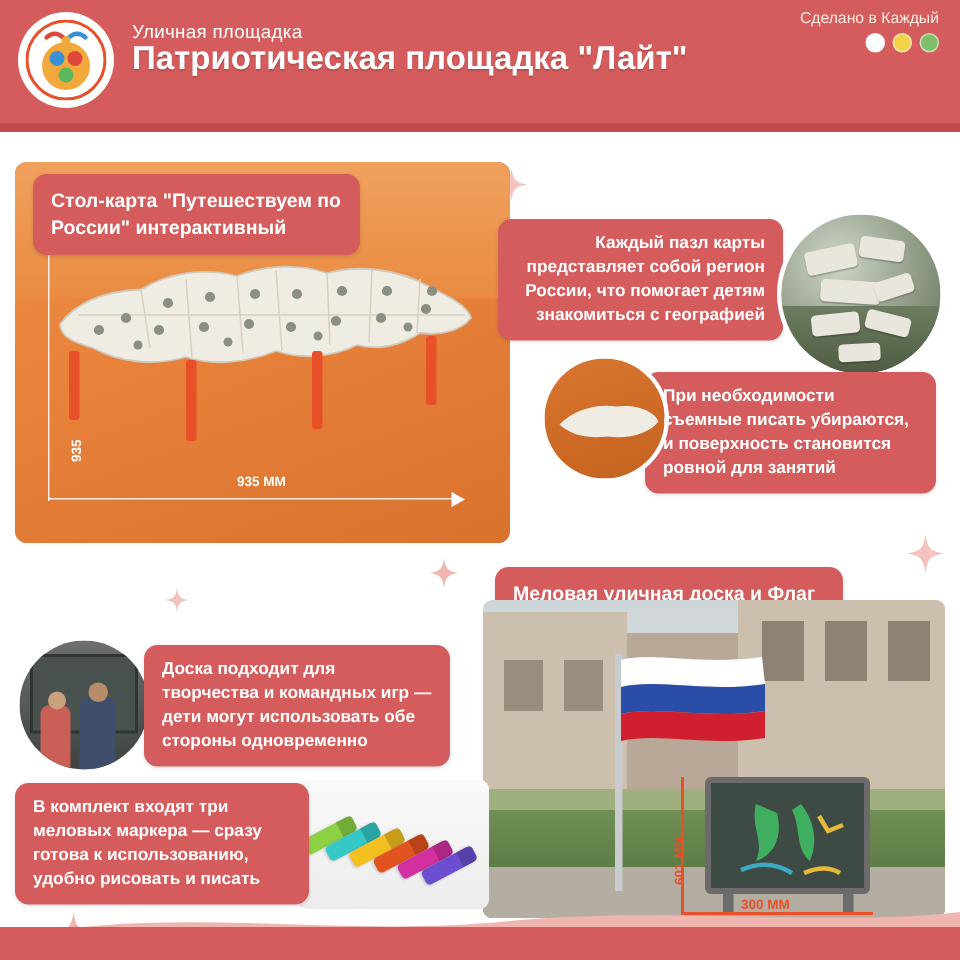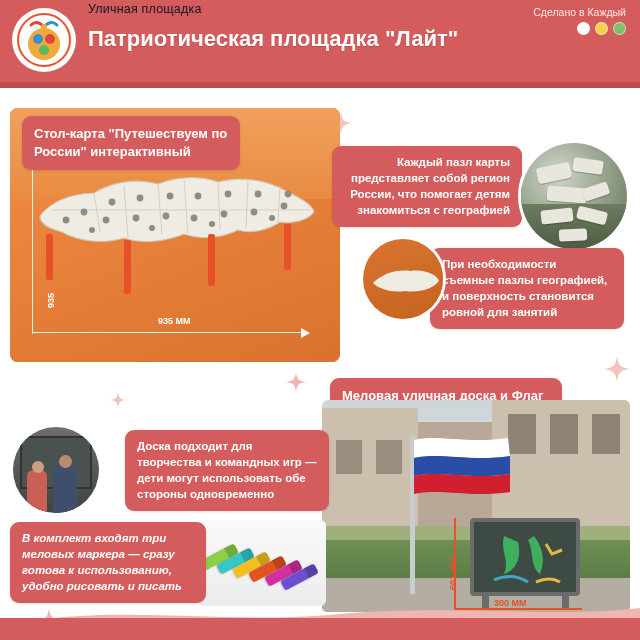--- a/index.html
+++ b/index.html
@@ -23,22 +23,22 @@
     content:""; position:absolute; left:0; bottom:0; width:100%; height:6px;
     background:#c14a4a;
   }
   .logo {
     position:absolute; left:12px; top:8px; width:64px; height:64px;
     border-radius:50%; background:#fff;
     display:flex; align-items:center; justify-content:center;
   }
   .logo svg { display:block; }
   .kicker {
-    position:absolute; left:88px; top:2px;
-    font-size:12.5px; color:#0f172a; letter-spacing:.2px;
+    position:absolute; left:88px; top:14px;
+    font-size:12.5px; color:#ffffff; letter-spacing:.2px;
   }
   .main-title {
     position:absolute; left:88px; top:26px;
     font-size:22px; font-weight:bold; color:#fff; line-height:1.18;
     text-shadow:0 1px 1px rgba(0,0,0,.15);
     max-width:430px;
   }
   .made-in {
     position:absolute; right:14px; top:6px; text-align:right;
   }
@@ -277,21 +277,21 @@
     <div class="grass"></div>
     <div class="piece" style="left:16px; top:22px; width:34px; height:16px;"></div>
     <div class="piece" style="left:52px; top:16px; width:30px; height:14px; transform:rotate(8deg);"></div>
     <div class="piece" style="left:26px; top:44px; width:40px; height:15px; transform:rotate(4deg);"></div>
     <div class="piece" style="left:62px; top:42px; width:26px; height:13px; transform:rotate(-18deg);"></div>
     <div class="piece" style="left:20px; top:66px; width:32px; height:14px; transform:rotate(-6deg);"></div>
     <div class="piece" style="left:56px; top:66px; width:30px; height:13px; transform:rotate(14deg);"></div>
     <div class="piece" style="left:38px; top:86px; width:28px; height:12px; transform:rotate(-3deg);"></div>
   </div>
 
-  <div class="bubble" style="left:430px; top:248px; width:194px;">При необходимости съемные пазлы географией, и поверхность становится ровной для занятий</div>
+  <div class="bubble" style="left:430px; top:248px; width:194px;">При необходимости съемные писать убираются, и поверхность становится ровной для занятий</div>
 
   <div class="circle-photo" style="left:360px; top:236px; width:86px; height:86px;">
     <div style="width:100%;height:100%;background:linear-gradient(160deg,#d9752f,#c4631f);"></div>
     <svg style="position:absolute; left:8px; top:24px;" width="70" height="38" viewBox="0 0 70 38">
       <path d="M2 20 C12 10 26 6 40 8 C54 6 66 12 68 18 C62 26 48 30 34 28 C20 30 8 26 2 20 Z" fill="#efece3"></path>
     </svg>
   </div>
 
   <div class="bubble title-bubble" style="left:330px; top:378px; width:232px;">Меловая уличная доска и Флаг России стационарный</div>
 
@@ -336,21 +336,21 @@
 
   <div class="circle-photo" id="kids-photo">
     <div class="bg"></div>
     <div class="board"></div>
     <div class="kid" style="left:16%; bottom:0; width:24%; height:50%; background:#c95f55;"></div>
     <div class="kid" style="left:46%; bottom:0; width:28%; height:56%; background:#3f4f6b;"></div>
     <div style="position:absolute; left:22%; bottom:46%; width:14%; height:14%; border-radius:50%; background:#caa07e;"></div>
     <div style="position:absolute; left:54%; bottom:52%; width:15%; height:15%; border-radius:50%; background:#b88c6b;"></div>
   </div>
 
-  <div class="bubble" style="left:96px; top:430px; width:204px;margin-left:29px;">Доска подходит для творчества и командных игр — дети могут использовать обе стороны одновременно</div>
+  <div class="bubble" style="left:96px; top:430px; width:204px;">Доска подходит для творчества и командных игр — дети могут использовать обе стороны одновременно</div>
 
   <div class="photo" id="markers-photo">
     <div class="bg"></div>
     <div class="marker" style="left:16px; top:18px; background:#8cd143;">
         <span class="cap"></span>
       </div>
     <div class="marker" style="left:32px; top:22px; background:#36c7c7;">
         <span class="cap"></span>
       </div>
     <div class="marker" style="left:48px; top:26px; background:#f4c020;">
@@ -360,20 +360,20 @@
         <span class="cap"></span>
       </div>
     <div class="marker" style="left:80px; top:34px; background:#d22fa0;">
         <span class="cap"></span>
       </div>
     <div class="marker" style="left:96px; top:38px; background:#6b4fd0;">
         <span class="cap"></span>
       </div>
   </div>
 
-  <div class="bubble" style="left:10px; top:522px; width:196px;font-style:italic;">В комплект входят три меловых маркера — сразу готова к использованию, удобно рисовать и писать</div>
+  <div class="bubble" style="left:10px; top:522px; width:196px;">В комплект входят три меловых маркера — сразу готова к использованию, удобно рисовать и писать</div>
 
   <svg class="footer-wave" viewBox="0 0 640 26" preserveAspectRatio="none">
     <path d="M0 26 C120 2 220 26 340 14 C440 4 560 18 640 8 L640 26 Z" fill="#f0b5ae"></path>
   </svg>
   <div class="footer-strip"></div>
 
 </div>
 
 </body></html>

